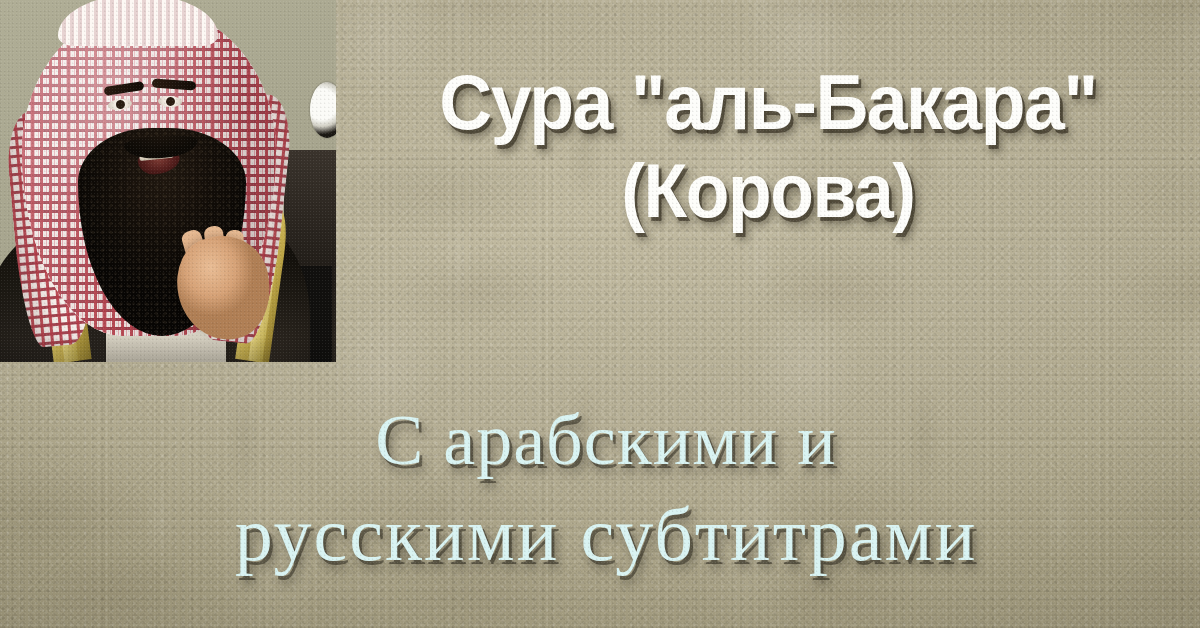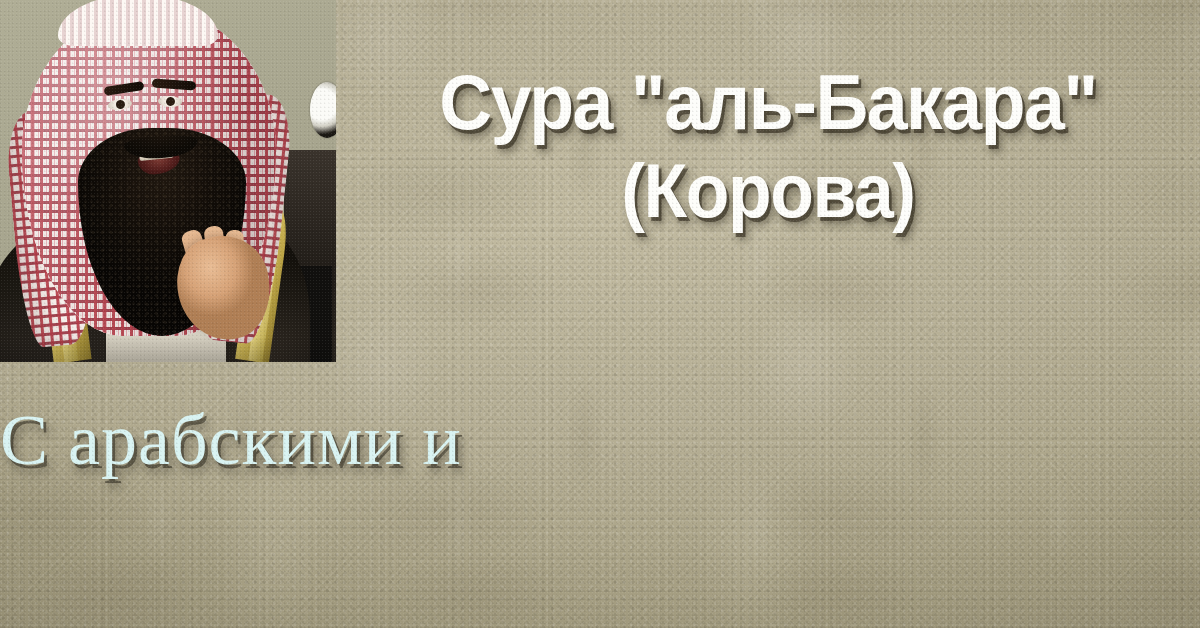--- a/index.html
+++ b/index.html
@@ -293,22 +293,22 @@
        5px 7px 9px rgba(30,26,16,.45);
     white-space:nowrap;
   }
   .title-line.second{
     margin-top:14px;
     font-size:76px;
   }
 
   #sub-block{
     position:absolute;
-    left:0; right:0; top:404px;
-    text-align:left;
+    left:12px; right:0; top:404px;
+    text-align:center;
   }
   .sub-line{
     font-family:"Liberation Serif", serif;
     color:#d9f3f2;
     font-size:72px;
     line-height:1.0;
     letter-spacing:1px;
     white-space:nowrap;
     text-shadow:
        3px 4px 0 rgba(44,40,30,.55),
@@ -393,16 +393,17 @@
     <div class="floorshade"></div>
   </div>
 
   <div id="title-block">
     <div class="title-line first">Сура "аль-Бакара"</div>
     <div class="title-line second">(Корова)</div>
   </div>
 
   <div id="sub-block">
     <div class="sub-line first">С арабскими и</div>
+    <div class="sub-line second">русскими субтитрами</div>
   </div>
 
   <div class="global-grain"></div>
 </div>
 
 </body></html>

